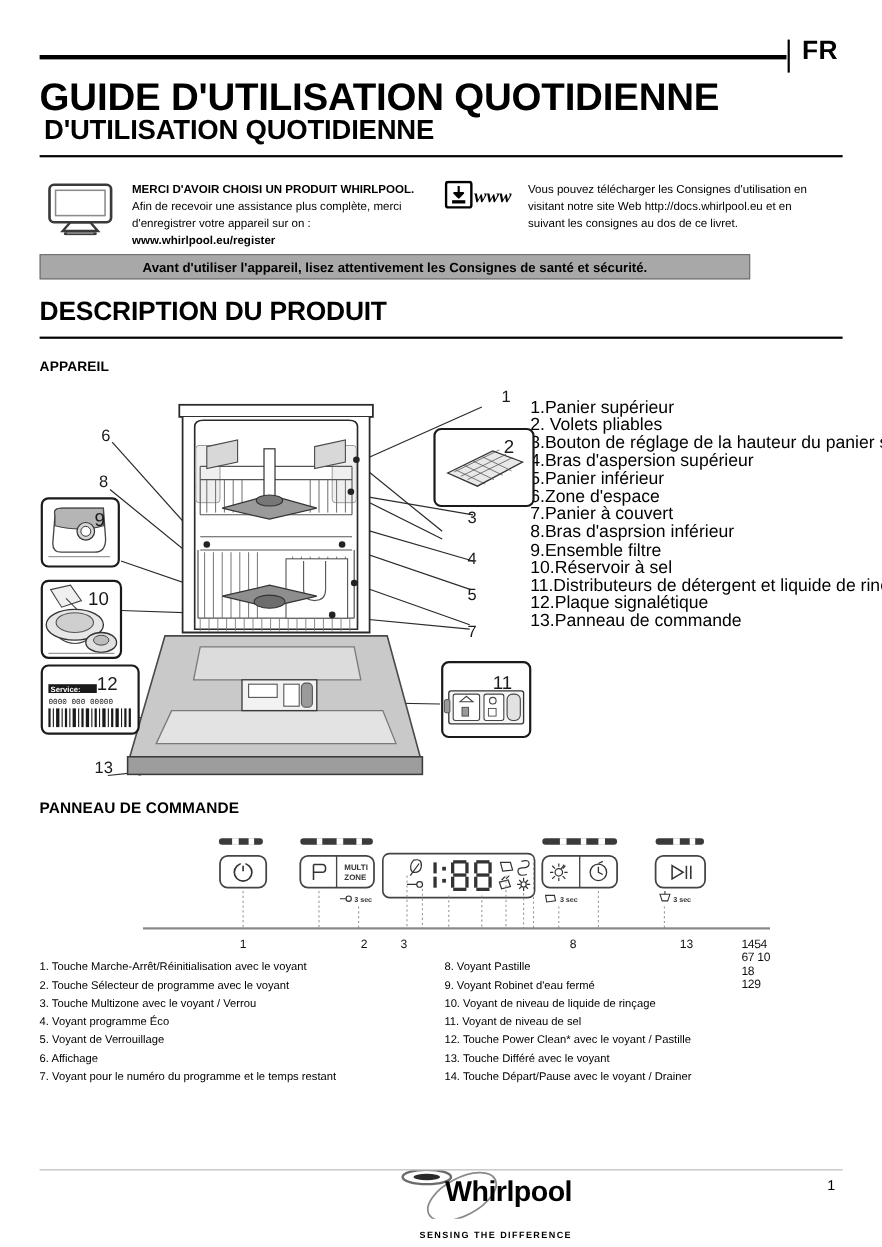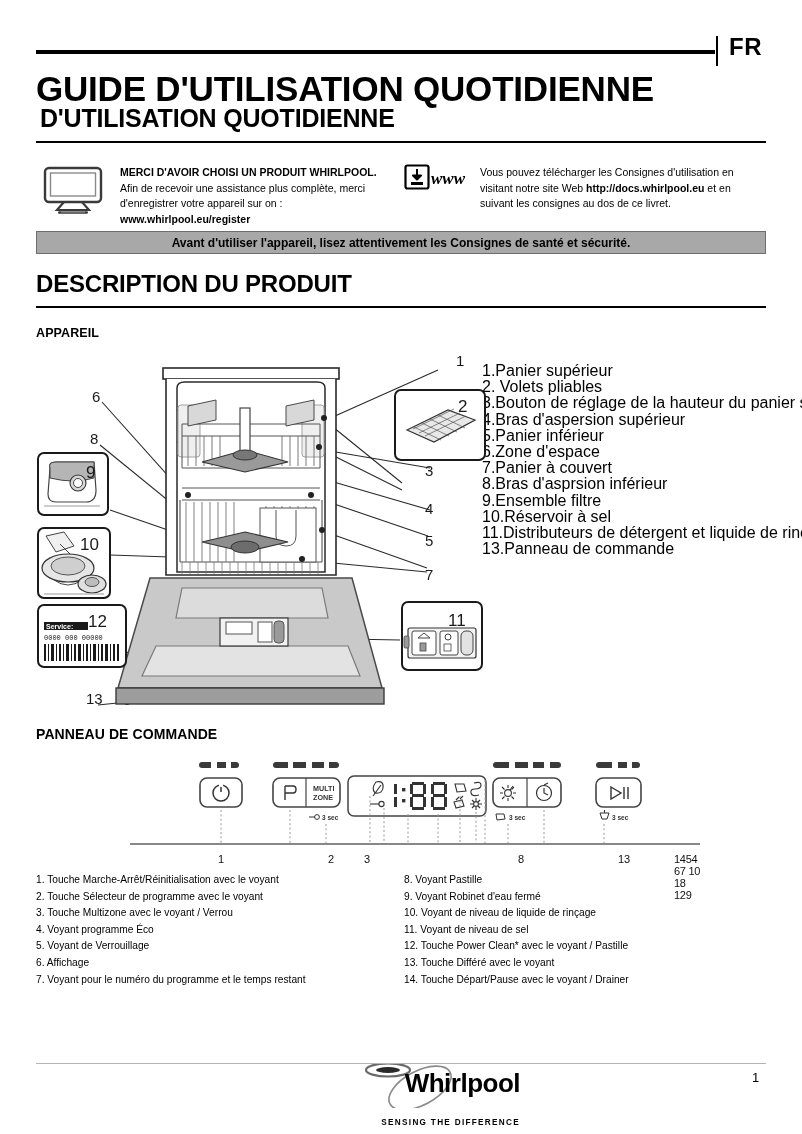--- a/index.html
+++ b/index.html
@@ -85,26 +85,26 @@
     left: 404px; top: 164px;
     width: 70px; height: 26px;
   }
   .info-right {
     position: absolute;
     left: 480px; top: 165px;
     width: 288px;
     font-size: 10.5px;
     line-height: 15.5px;
   }
-  .info-right .b { font-weight: bold; }
+  .info-right .b { font-weight: normal; }
 
   .safety-bar {
     position: absolute;
     left: 36px; top: 231px;
-    width: 730px; height: 23px;
+    width: 646px; height: 23px;
     background: #a8a8a8;
     border: 1px solid #6d6d6d;
     box-sizing: border-box;
     display: flex;
     align-items: center;
     justify-content: center;
   }
   .safety-bar span {
     font-size: 12px;
     font-weight: bold;
@@ -289,20 +289,21 @@
     <div>2. Volets pliables</div>
     <div>3.Bouton de réglage de la hauteur du panier supérieur</div>
     <div>4.Bras d'aspersion supérieur</div>
     <div>5.Panier inférieur</div>
     <div>6.Zone d'espace</div>
     <div>7.Panier à couvert</div>
     <div>8.Bras d'asprsion inférieur</div>
     <div>9.Ensemble filtre</div>
     <div>10.Réservoir à sel</div>
     <div>11.Distributeurs de détergent et liquide de rinçage</div>
+    <div>12.Plaque signalétique</div>
     <div>13.Panneau de commande</div>
   </div>
 
   <svg class="figure-appliance" viewBox="0 0 460 370">
     <g fill="none" stroke="#2a2a2a" stroke-width="1.3">
 
       <path d="M408 20 L296 70" stroke-width="1.1"></path>
       <path d="M372 133 L298 73" stroke-width="1.1"></path>
       <path d="M372 140 L292 100" stroke-width="1.1"></path>
       <path d="M400 118 L288 99" stroke-width="1.1"></path>

